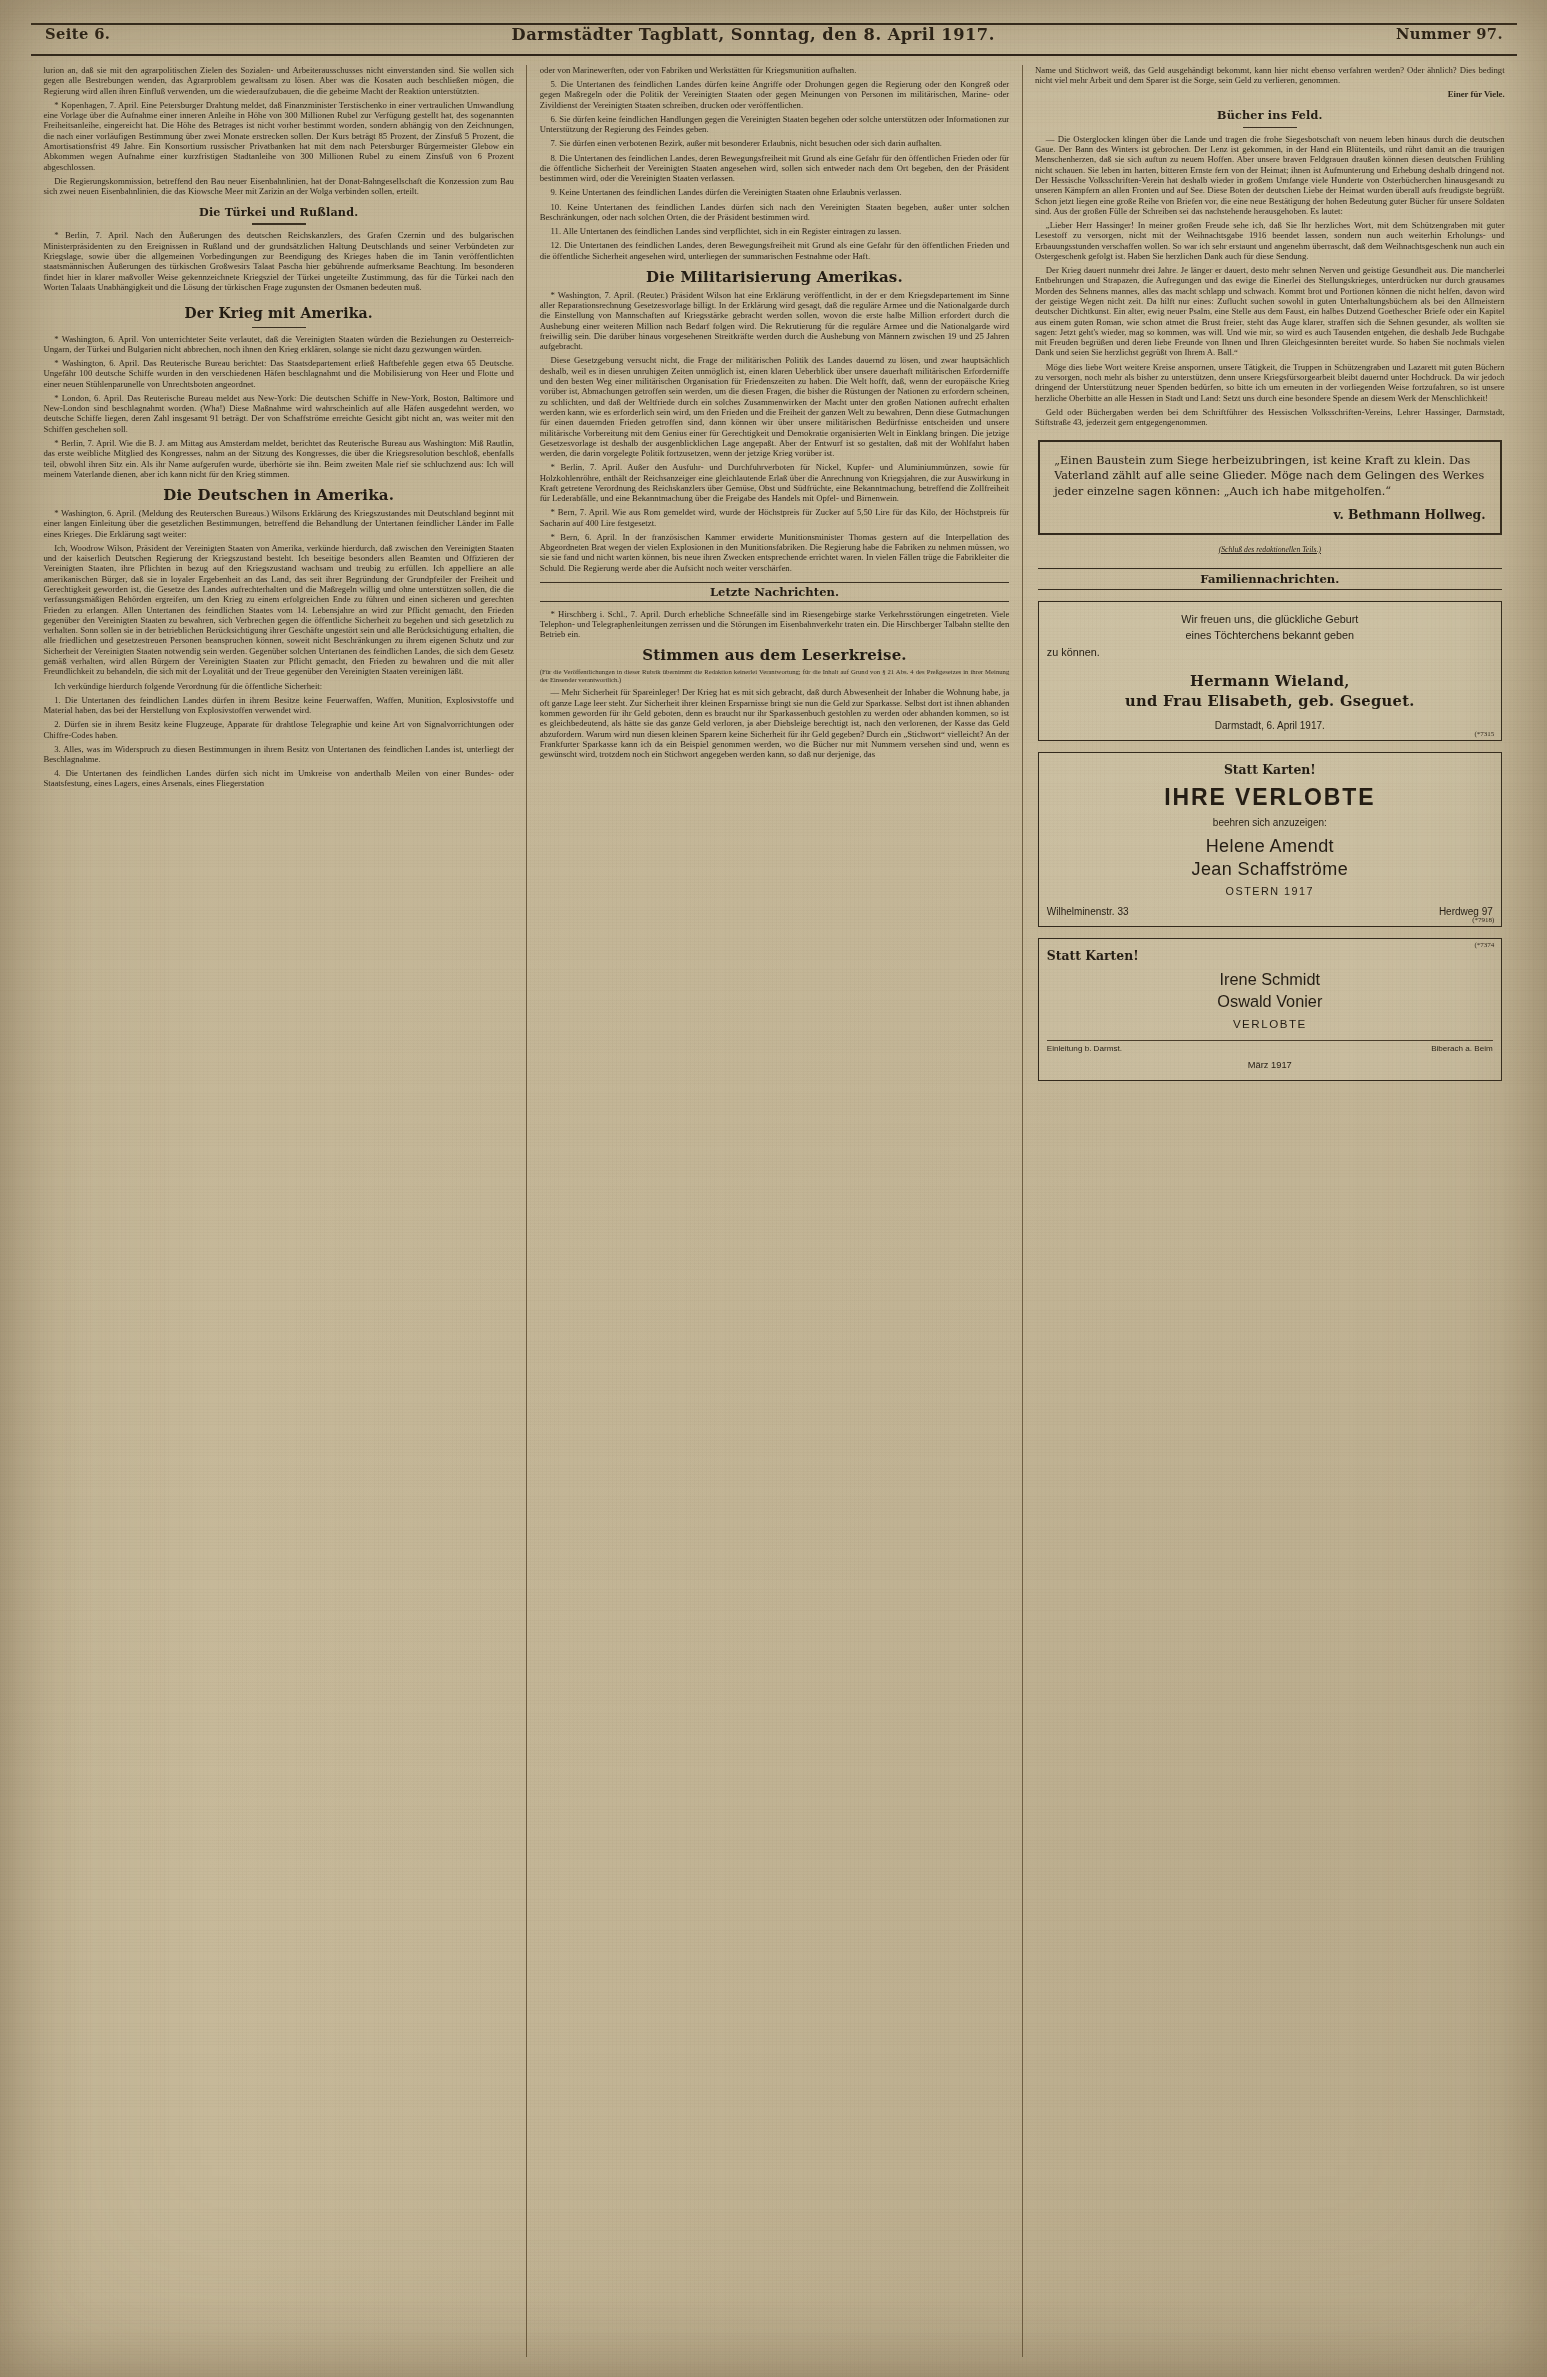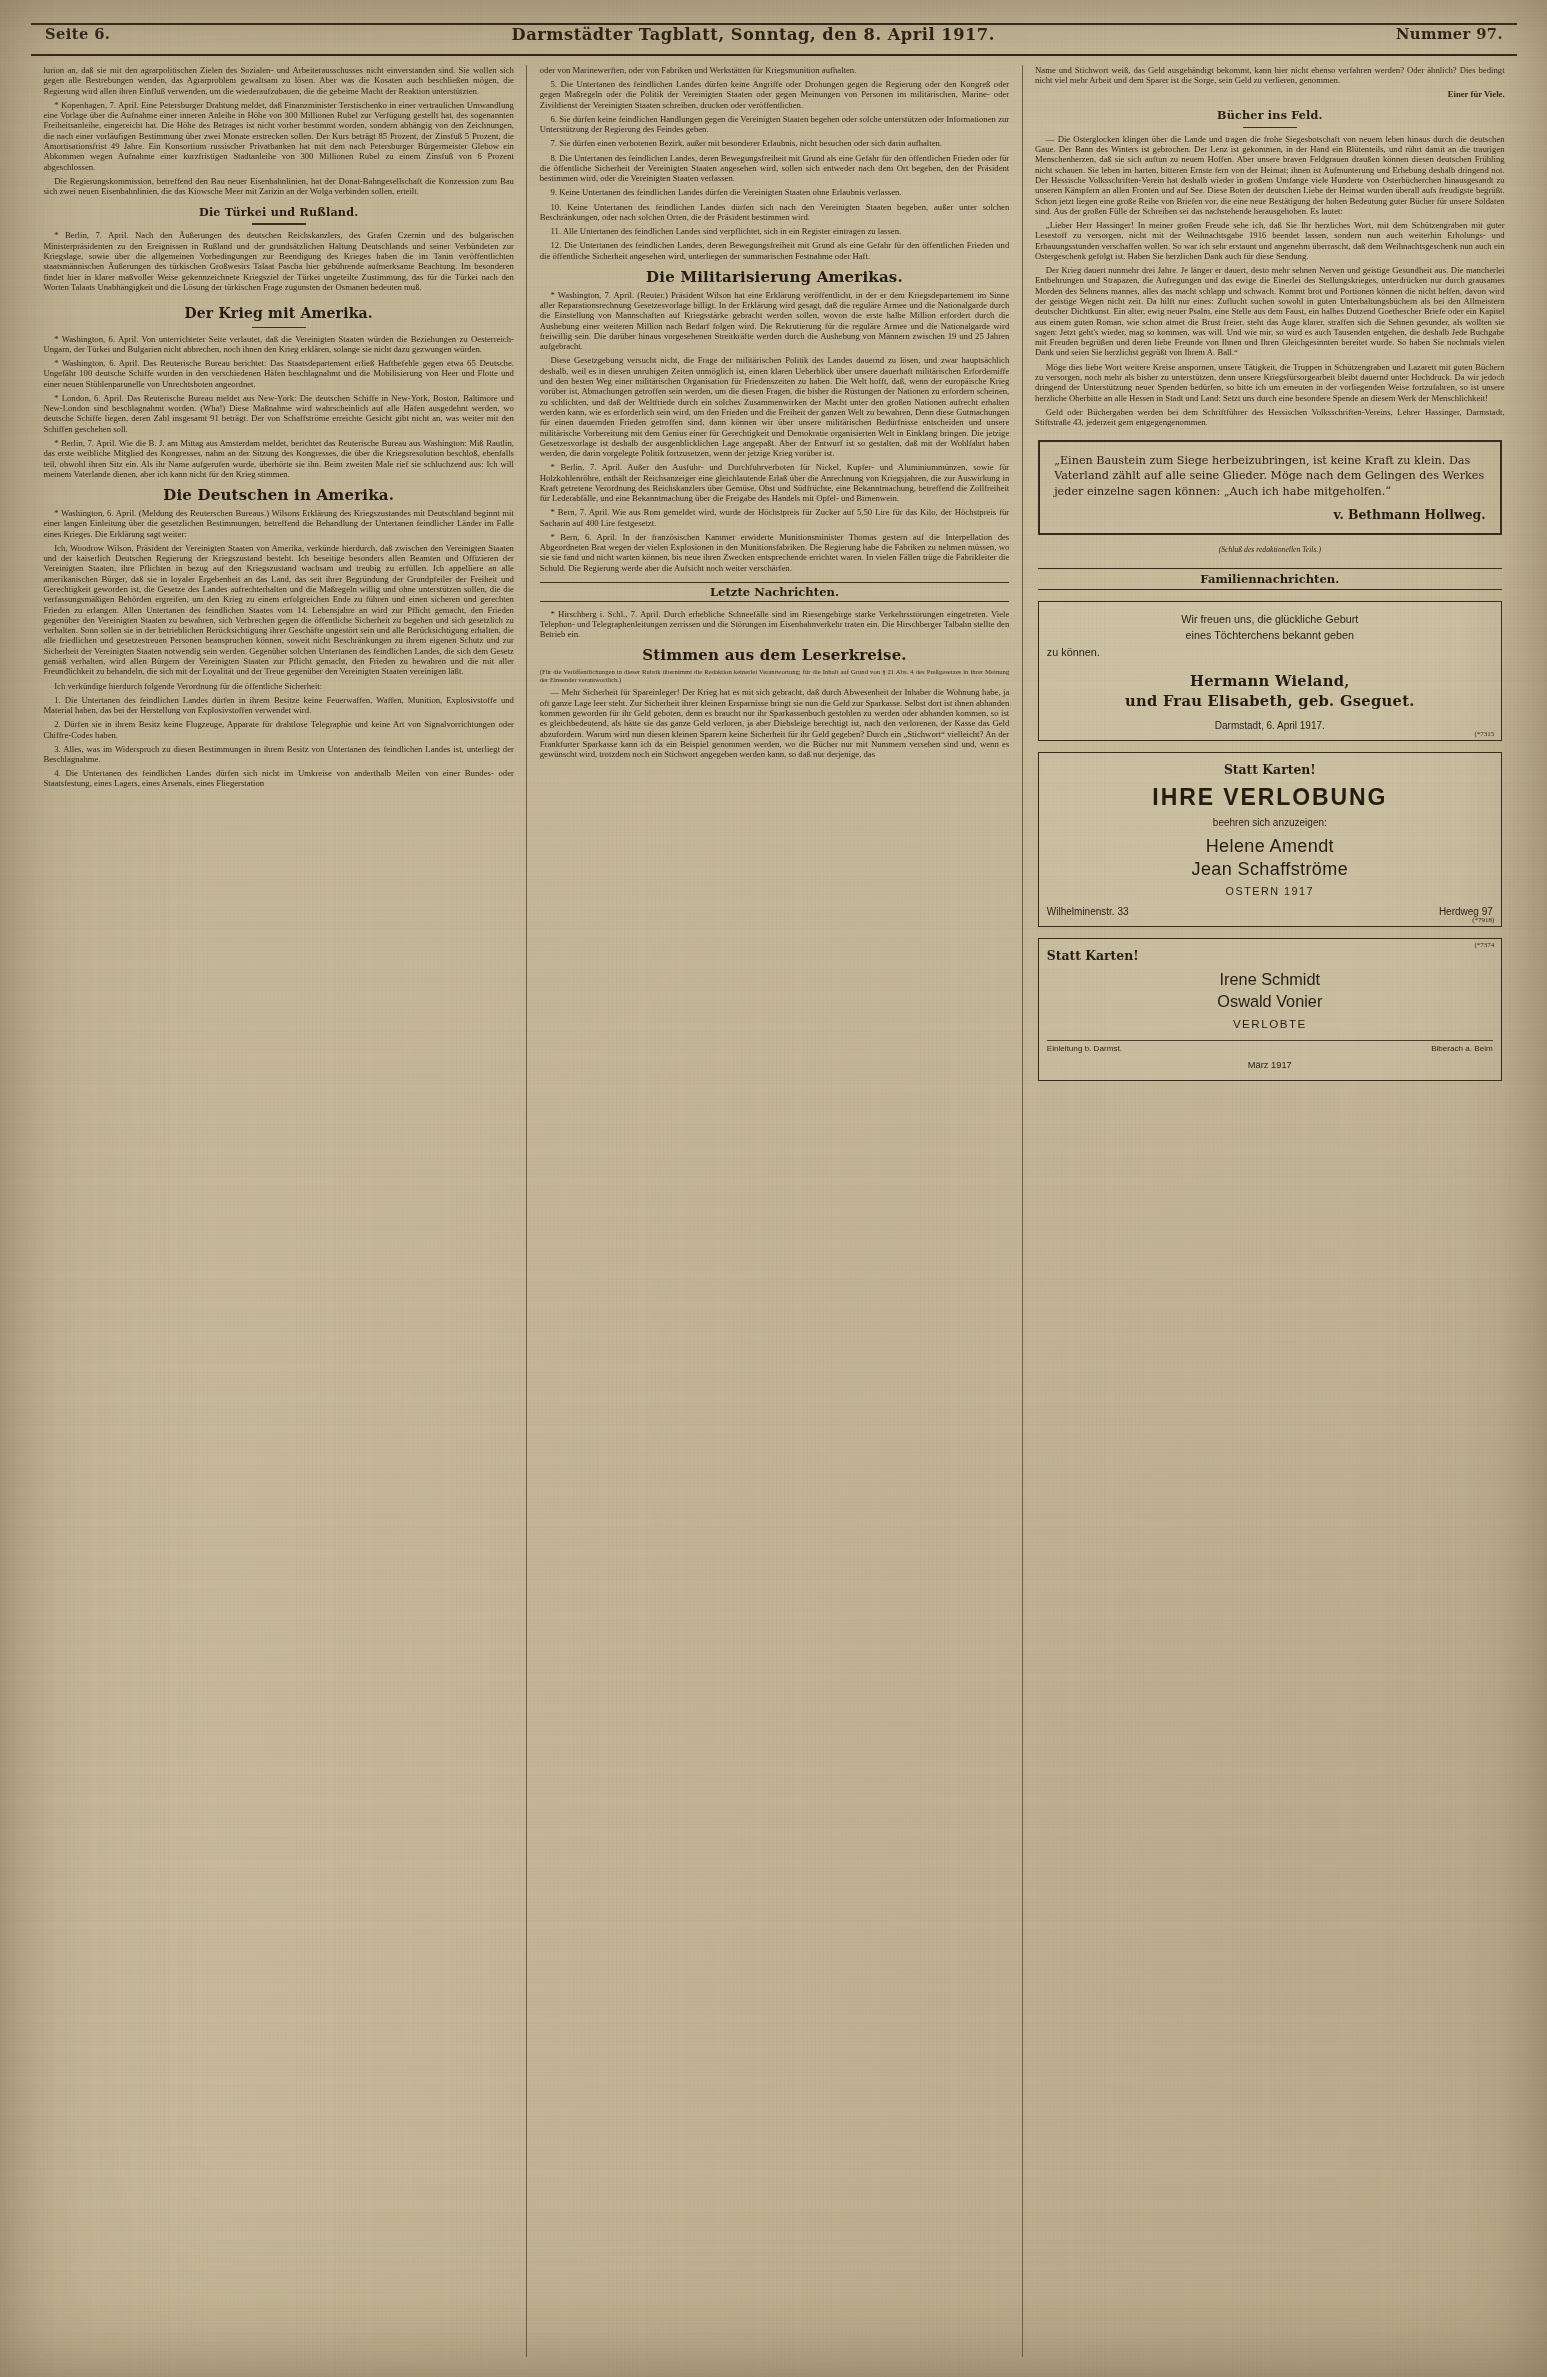--- a/index.html
+++ b/index.html
@@ -156,20 +156,21 @@
     text-align: right;
     font-weight: bold;
     font-size: 12.4px;
     margin-top: 7.7px;
   }
   .note-center {
     text-align: center;
     font-size: 7.7px;
     margin-top: 9.3px;
     font-style: italic;
+    text-decoration: underline;
   }
   .banner {
     border-top: 1.5px solid #332a1d;
     border-bottom: 1.5px solid #332a1d;
     text-align: center;
     font-family: "DejaVu Serif", serif;
     font-weight: bold;
     font-size: 11.6px;
     padding: 3.1px 0;
     margin: 14px 3.1px 4.6px 3.1px;
@@ -347,21 +348,21 @@
         <div class="l1 sans">eines Töchterchens bekannt geben</div>
         <div class="l1 sans" style="text-align:left;">zu können.</div>
         <div class="big-name" style="margin-top:10.8px;">Hermann Wieland,</div>
         <div class="big-name">und Frau Elisabeth, geb. Gseguet.</div>
         <div class="date-line">Darmstadt, 6. April 1917.</div>
         <div class="refno bottom">(*7315</div>
       </div>
 
       <div class="ad">
         <div class="statt">Statt Karten!</div>
-        <div class="verlobung">IHRE VERLOBUNG</div>
+        <div class="verlobung">IHRE VERLOBTE</div>
         <div class="sans" style="font-size:10px;">beehren sich anzuzeigen:</div>
         <div class="nm-lg" style="margin-top:7.7px;">Helene Amendt</div>
         <div class="nm-lg">Jean Schaffströme</div>
         <div class="ostern">OSTERN 1917</div>
         <div class="addr-row">
           <span>Wilhelminenstr. 33</span>
           <span>Herdweg 97</span>
         </div>
         <div class="refno bottom">(*7918)</div>
       </div>

